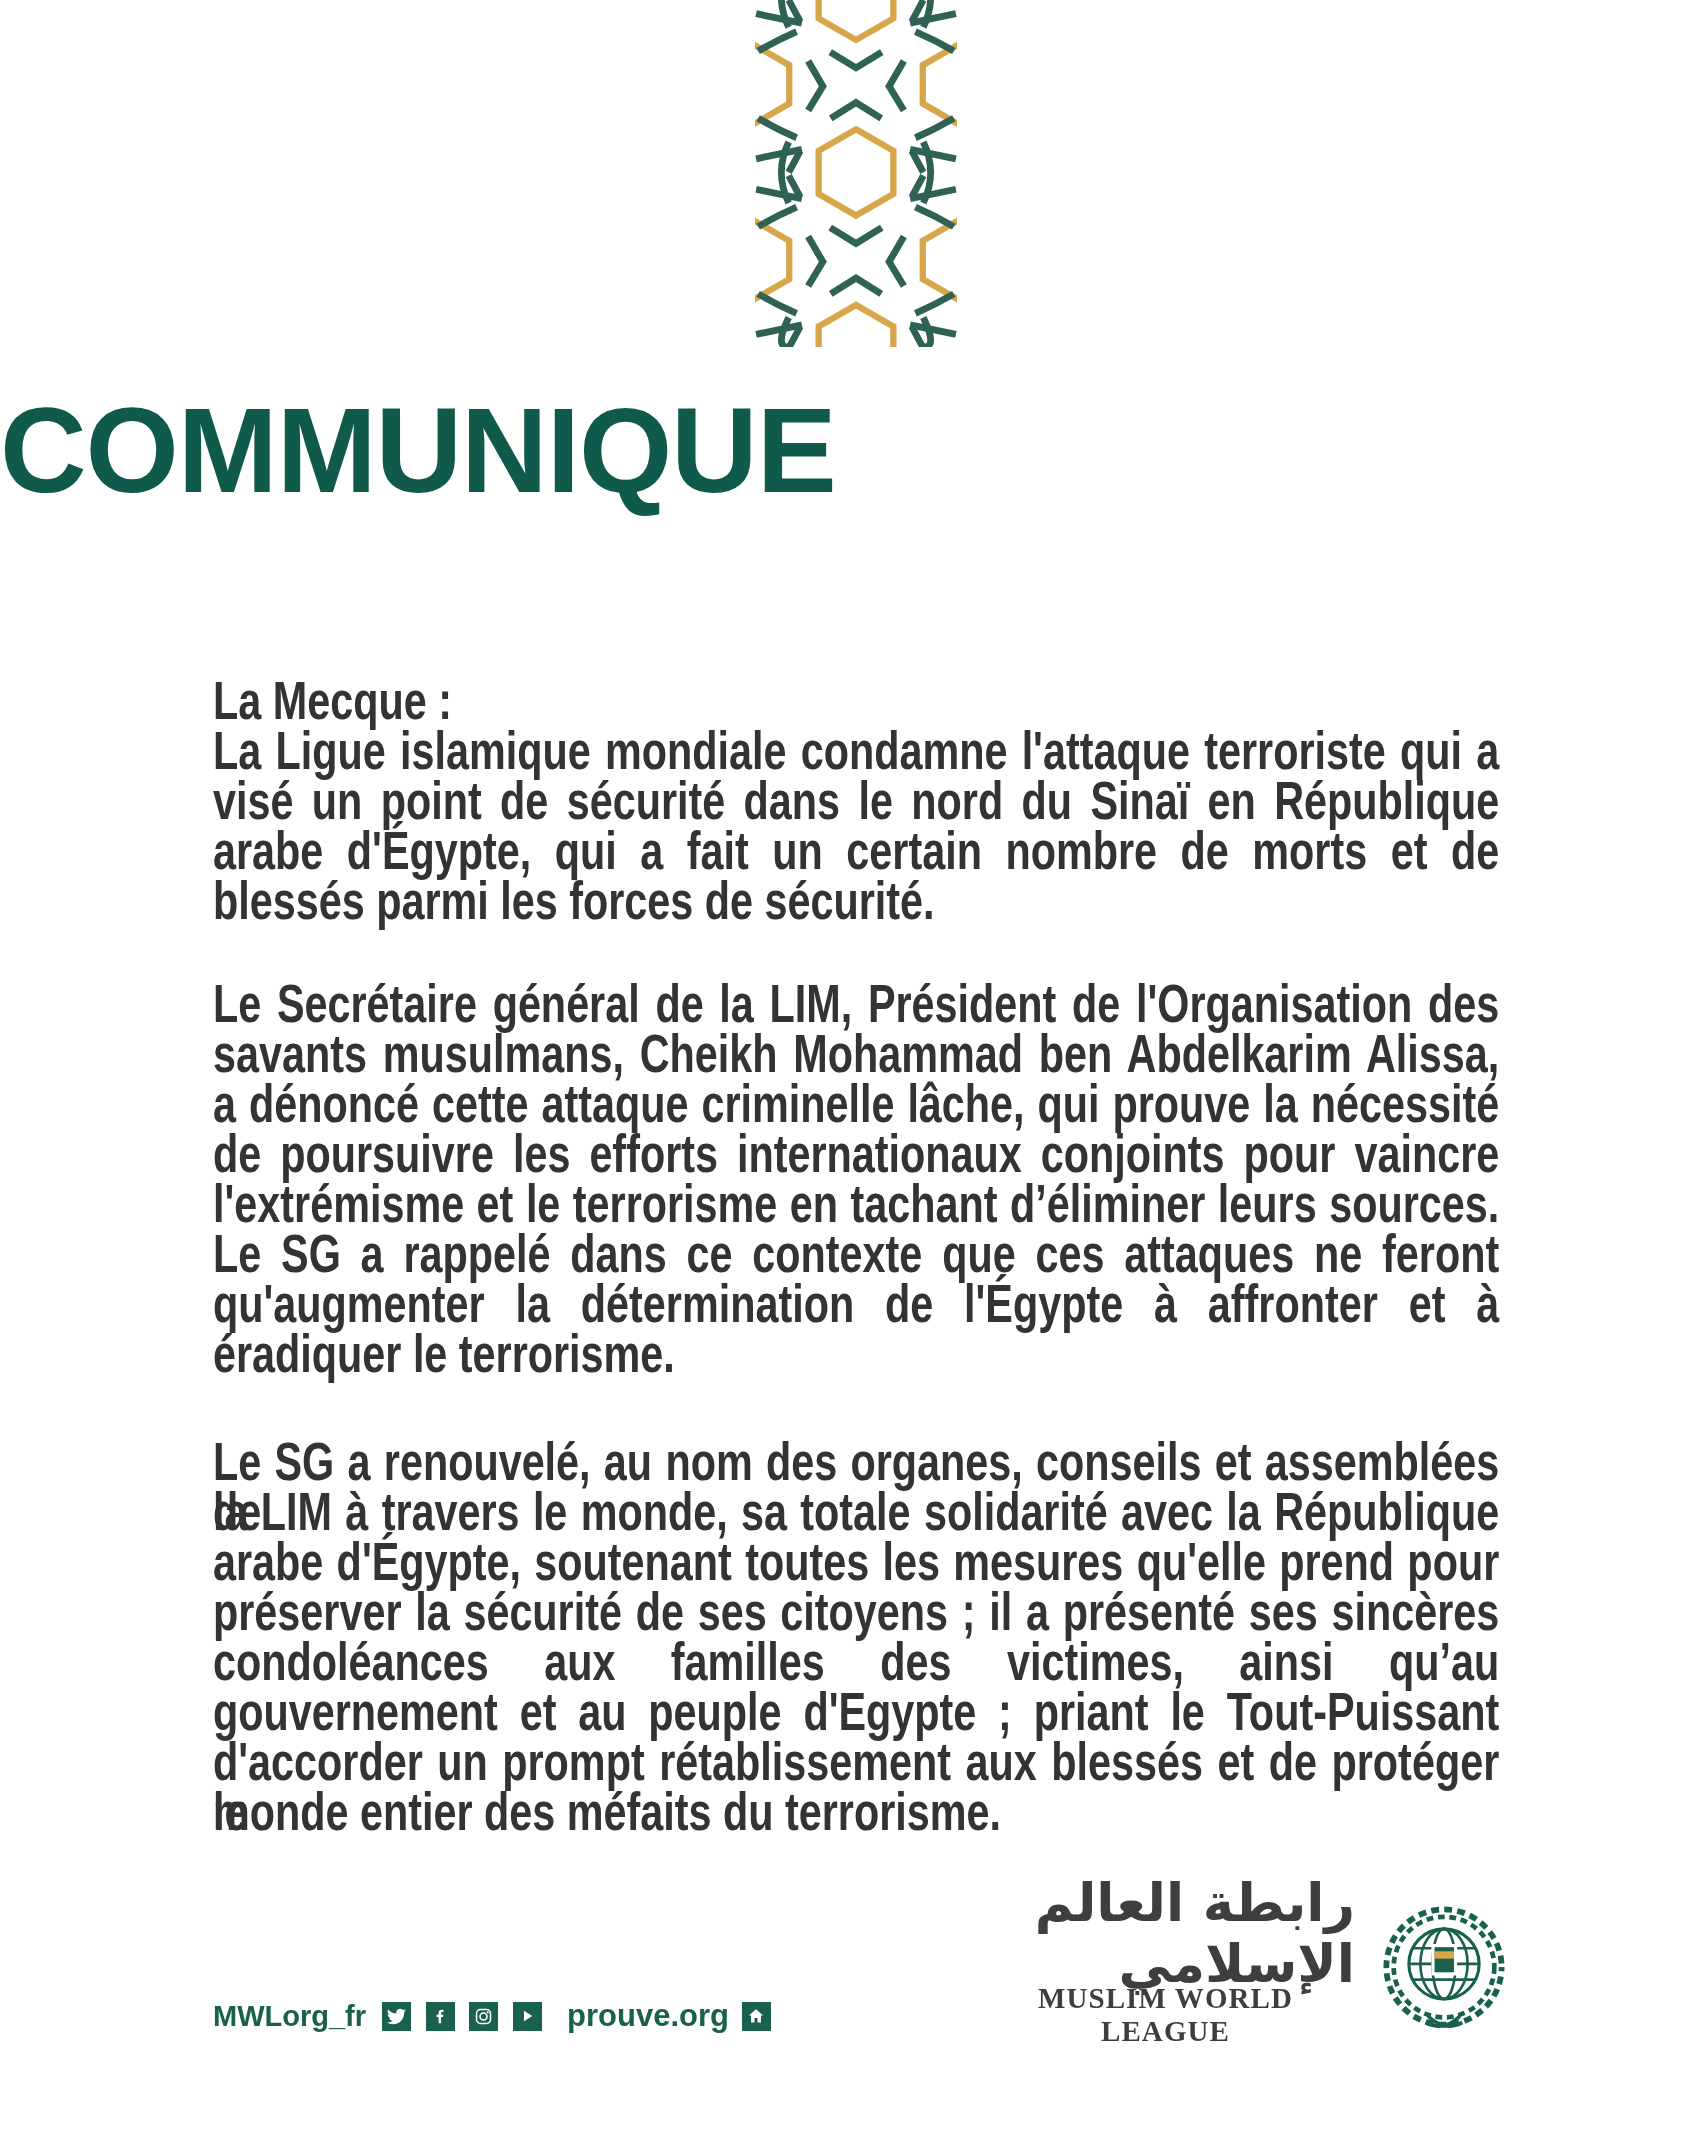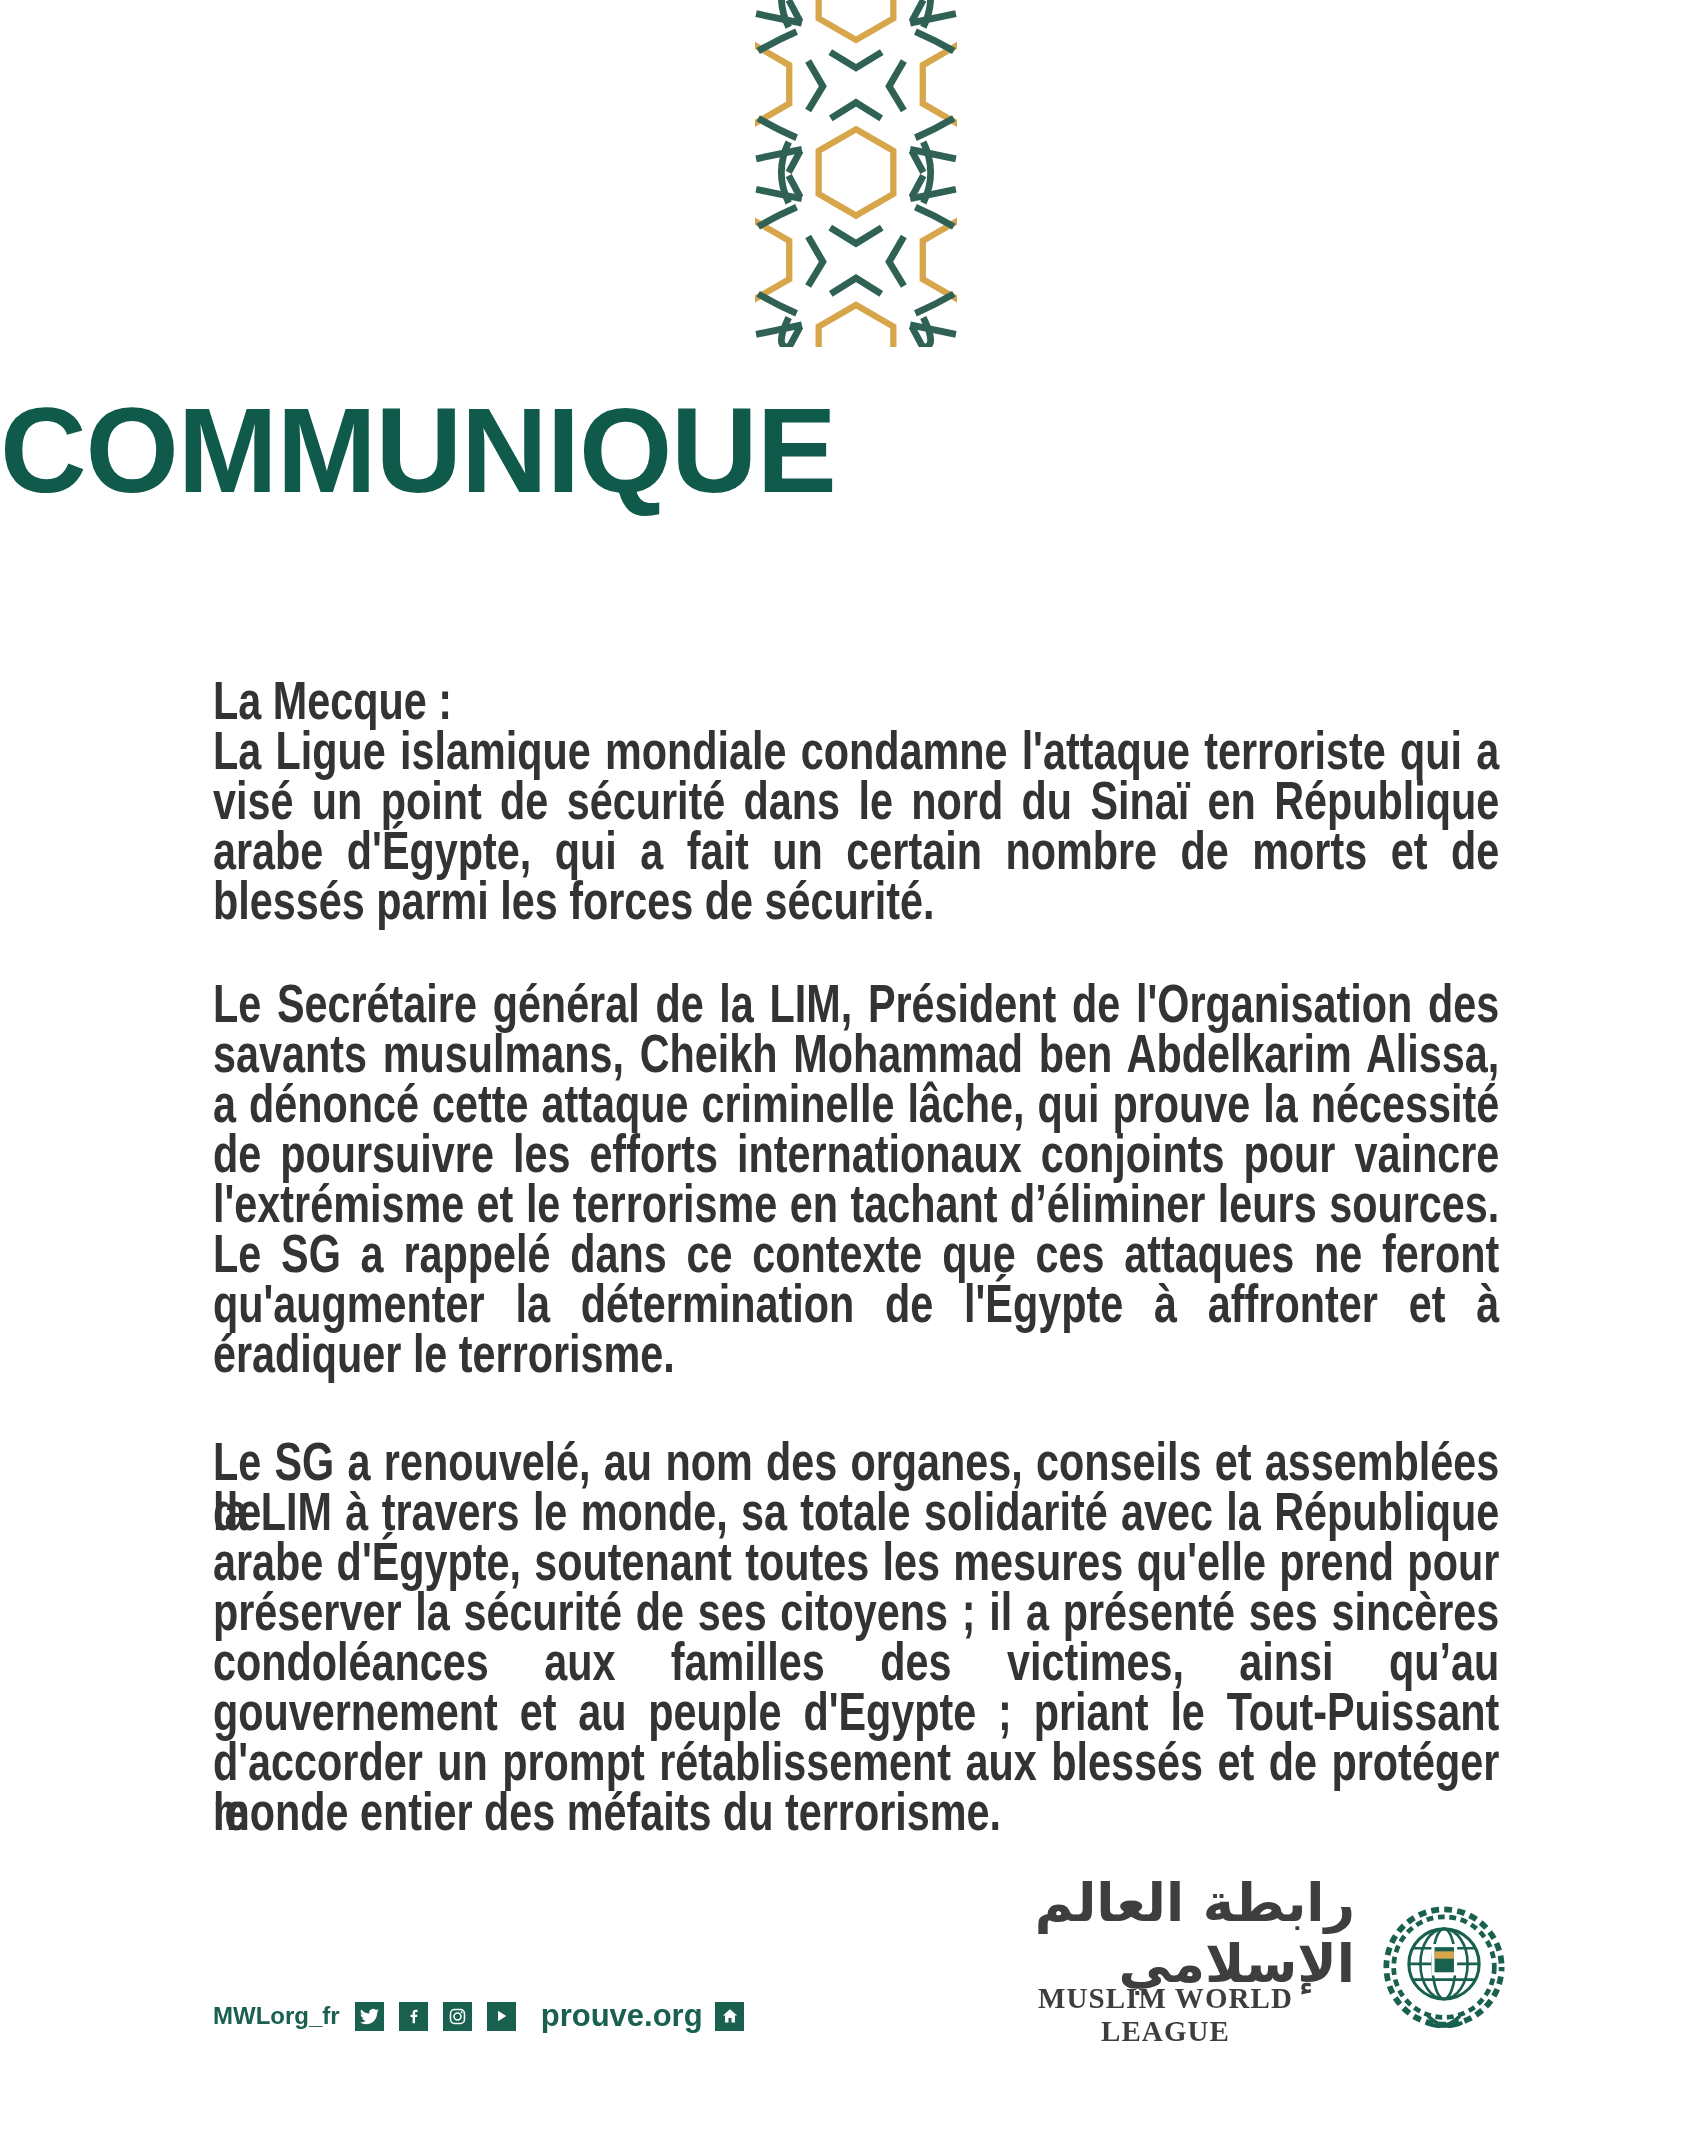--- a/index.html
+++ b/index.html
@@ -24,21 +24,21 @@
     font-weight:bold;font-size:53px;line-height:50px;color:var(--text);
   }
   .para{margin:0}
   .para.gap1{margin-bottom:53px}
   .para.gap2{margin-bottom:58px}
   .line{height:50px;overflow:visible;text-align:left}
   .line.j{text-align:justify;text-align-last:justify}
   .line.j:after{content:"";display:inline-block;width:100%}
   
   .footer{position:absolute;left:213px;top:2001px;height:30px;display:flex;align-items:center}
-  .handle{font-size:24px;font-weight:bold;color:var(--green);margin-right:15.8px}
+  .handle{font-size:29px;font-weight:bold;color:var(--green);margin-right:15.8px}
   .sq{width:29px;height:29px;background:var(--green);margin-right:14.7px;
       display:flex;align-items:center;justify-content:center;flex:0 0 auto}
   .sq svg{display:block}
   .site{font-size:31px;font-weight:bold;color:var(--green);margin:0 12.6px 0 10.5px}
   .sq:last-child{margin-right:0}
   
   .logo-arabic{
     position:absolute;left:976px;top:1886px;width:379px;height:93px;
     display:flex;align-items:center;justify-content:center;direction:rtl;
     font-family:"DejaVu Sans",sans-serif;font-weight:bold;font-size:53px;color:var(--dark);

